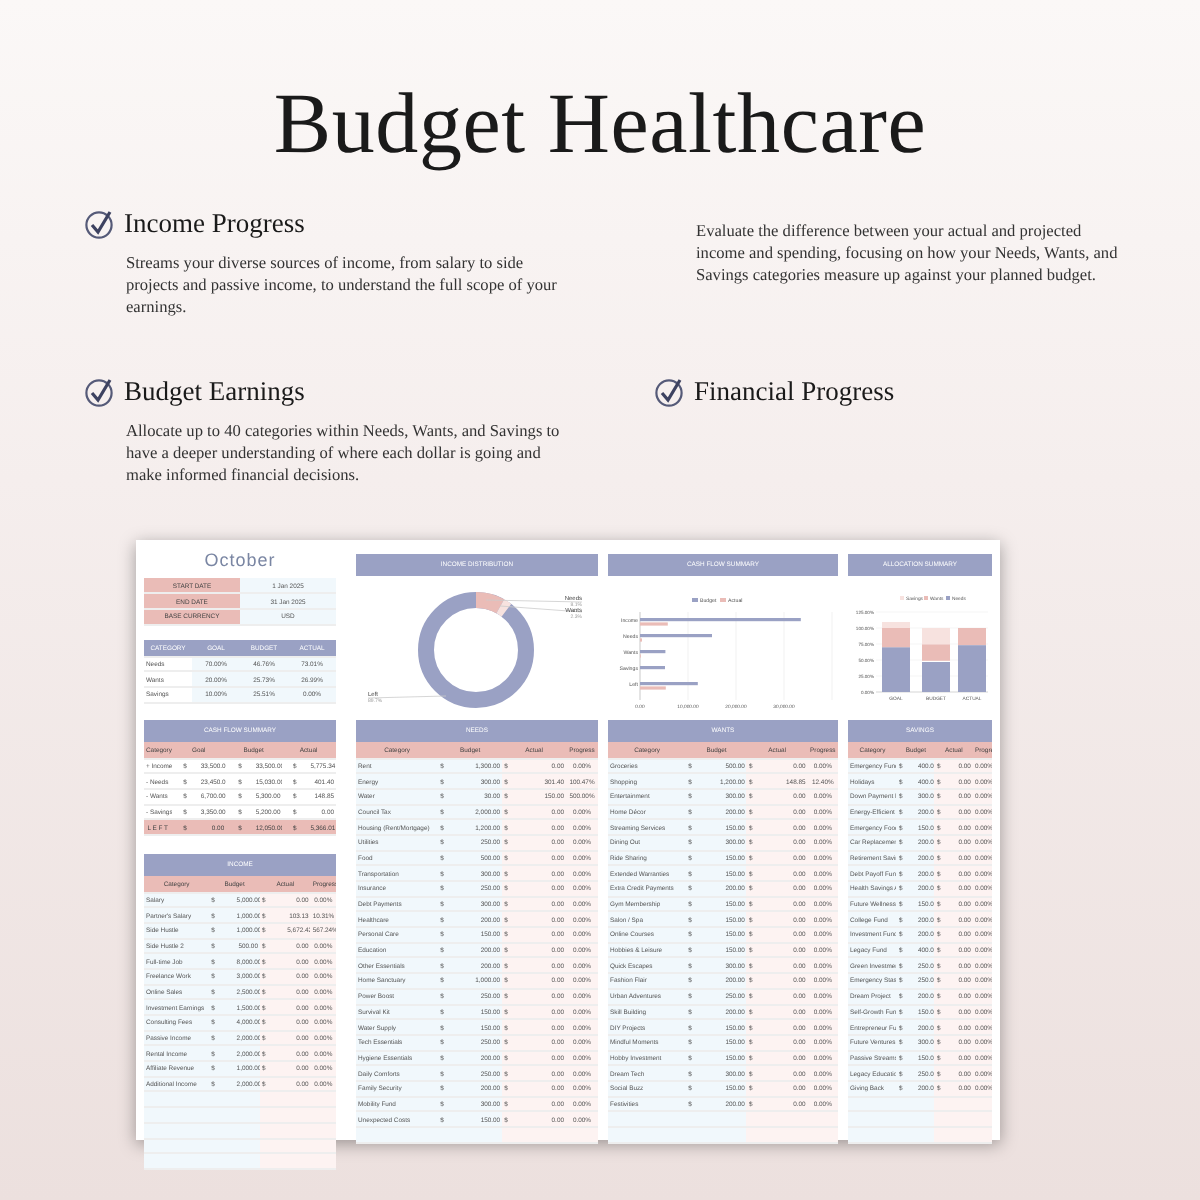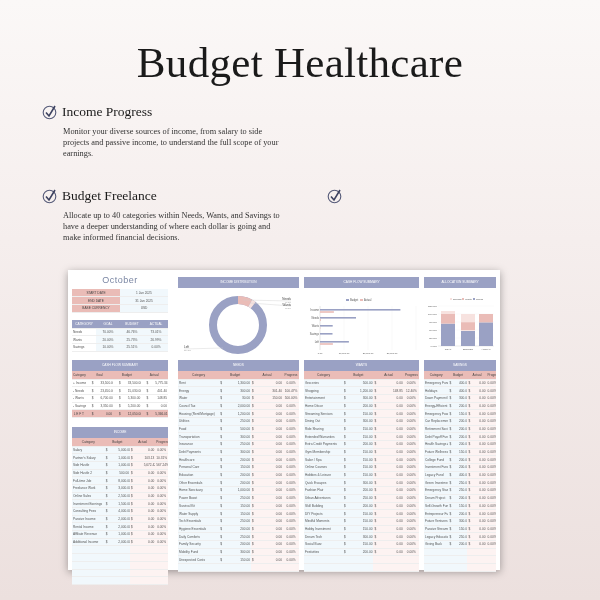--- a/index.html
+++ b/index.html
@@ -30,40 +30,42 @@
 
 <div id="features">
     <div class="feat" style="left: 42px; top: 104px;">
       <div class="hd">
         <svg class="chk" viewBox="0 0 16 16">
           <circle cx="7.5" cy="8.5" r="6.3" fill="none" stroke="#555a78" stroke-width="1.1"></circle>
           <path d="M4 8.5 L7 12 L13 2" fill="none" stroke="#3d4260" stroke-width="1.6"></path>
         </svg>
         <span>Income Progress</span>
       </div>
-      <p>Monitor your diverse sources of income, from salary to side projects and passive income, to understand the full scope of your earnings.</p>
+      <p>Streams your diverse sources of income, from salary to side projects and passive income, to understand the full scope of your earnings.</p>
     </div>
     <div class="feat" style="left: 327px; top: 104px;">
+      <p>Evaluate the difference between your actual and projected income and spending, focusing on how your Needs, Wants, and Savings categories measure up against your planned budget.</p>
     </div>
     <div class="feat" style="left: 42px; top: 188px;">
       <div class="hd">
         <svg class="chk" viewBox="0 0 16 16">
           <circle cx="7.5" cy="8.5" r="6.3" fill="none" stroke="#555a78" stroke-width="1.1"></circle>
           <path d="M4 8.5 L7 12 L13 2" fill="none" stroke="#3d4260" stroke-width="1.6"></path>
         </svg>
-        <span>Budget Freelance</span>
+        <span>Budget Earnings</span>
       </div>
       <p>Allocate up to 40 categories within Needs, Wants, and Savings to have a deeper understanding of where each dollar is going and make informed financial decisions.</p>
     </div>
     <div class="feat" style="left: 327px; top: 188px;">
       <div class="hd">
         <svg class="chk" viewBox="0 0 16 16">
           <circle cx="7.5" cy="8.5" r="6.3" fill="none" stroke="#555a78" stroke-width="1.1"></circle>
           <path d="M4 8.5 L7 12 L13 2" fill="none" stroke="#3d4260" stroke-width="1.6"></path>
         </svg>
+        <span>Financial Progress</span>
       </div>
     </div>
   </div>
 
 <div class="card">
   <div class="month">October</div>
   <div class="abs" style="left:4px;top:19px;width:96px">
     <table id="settings">
         <tbody>
           <tr>

